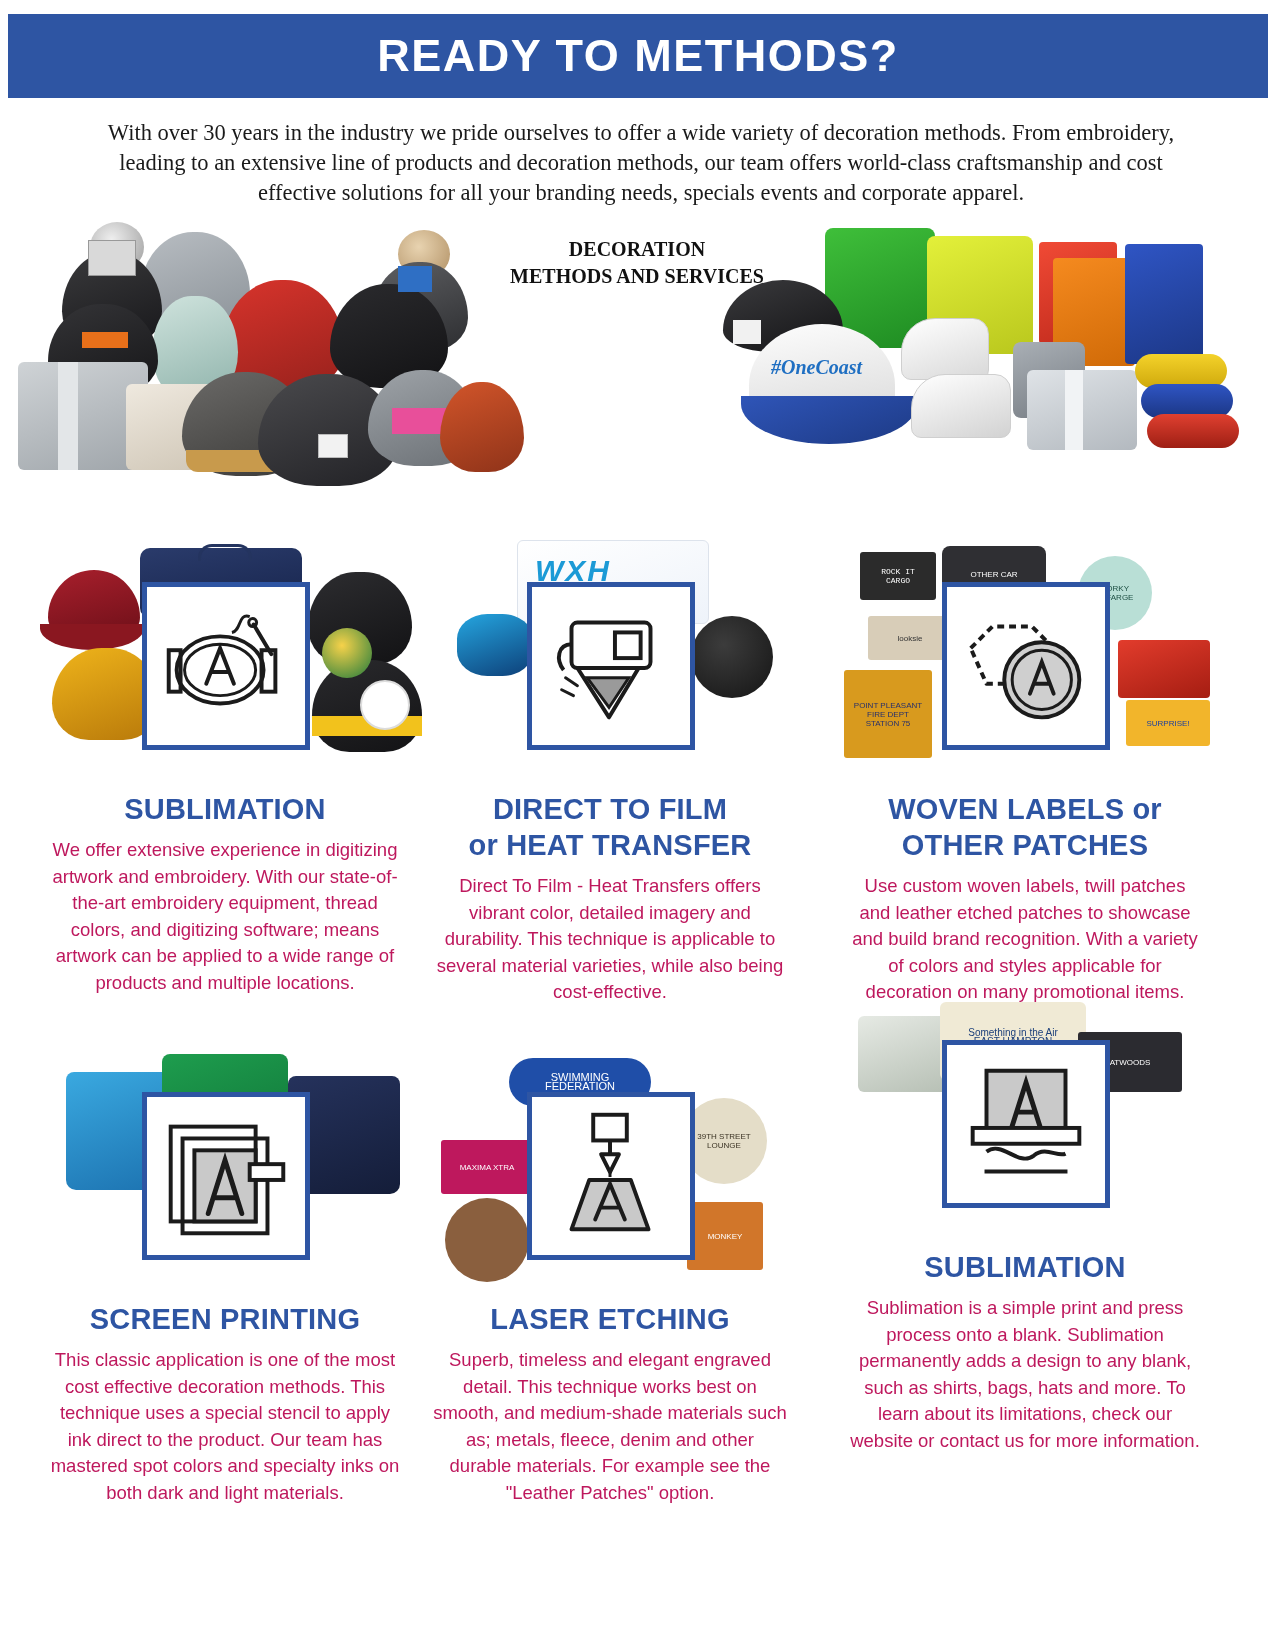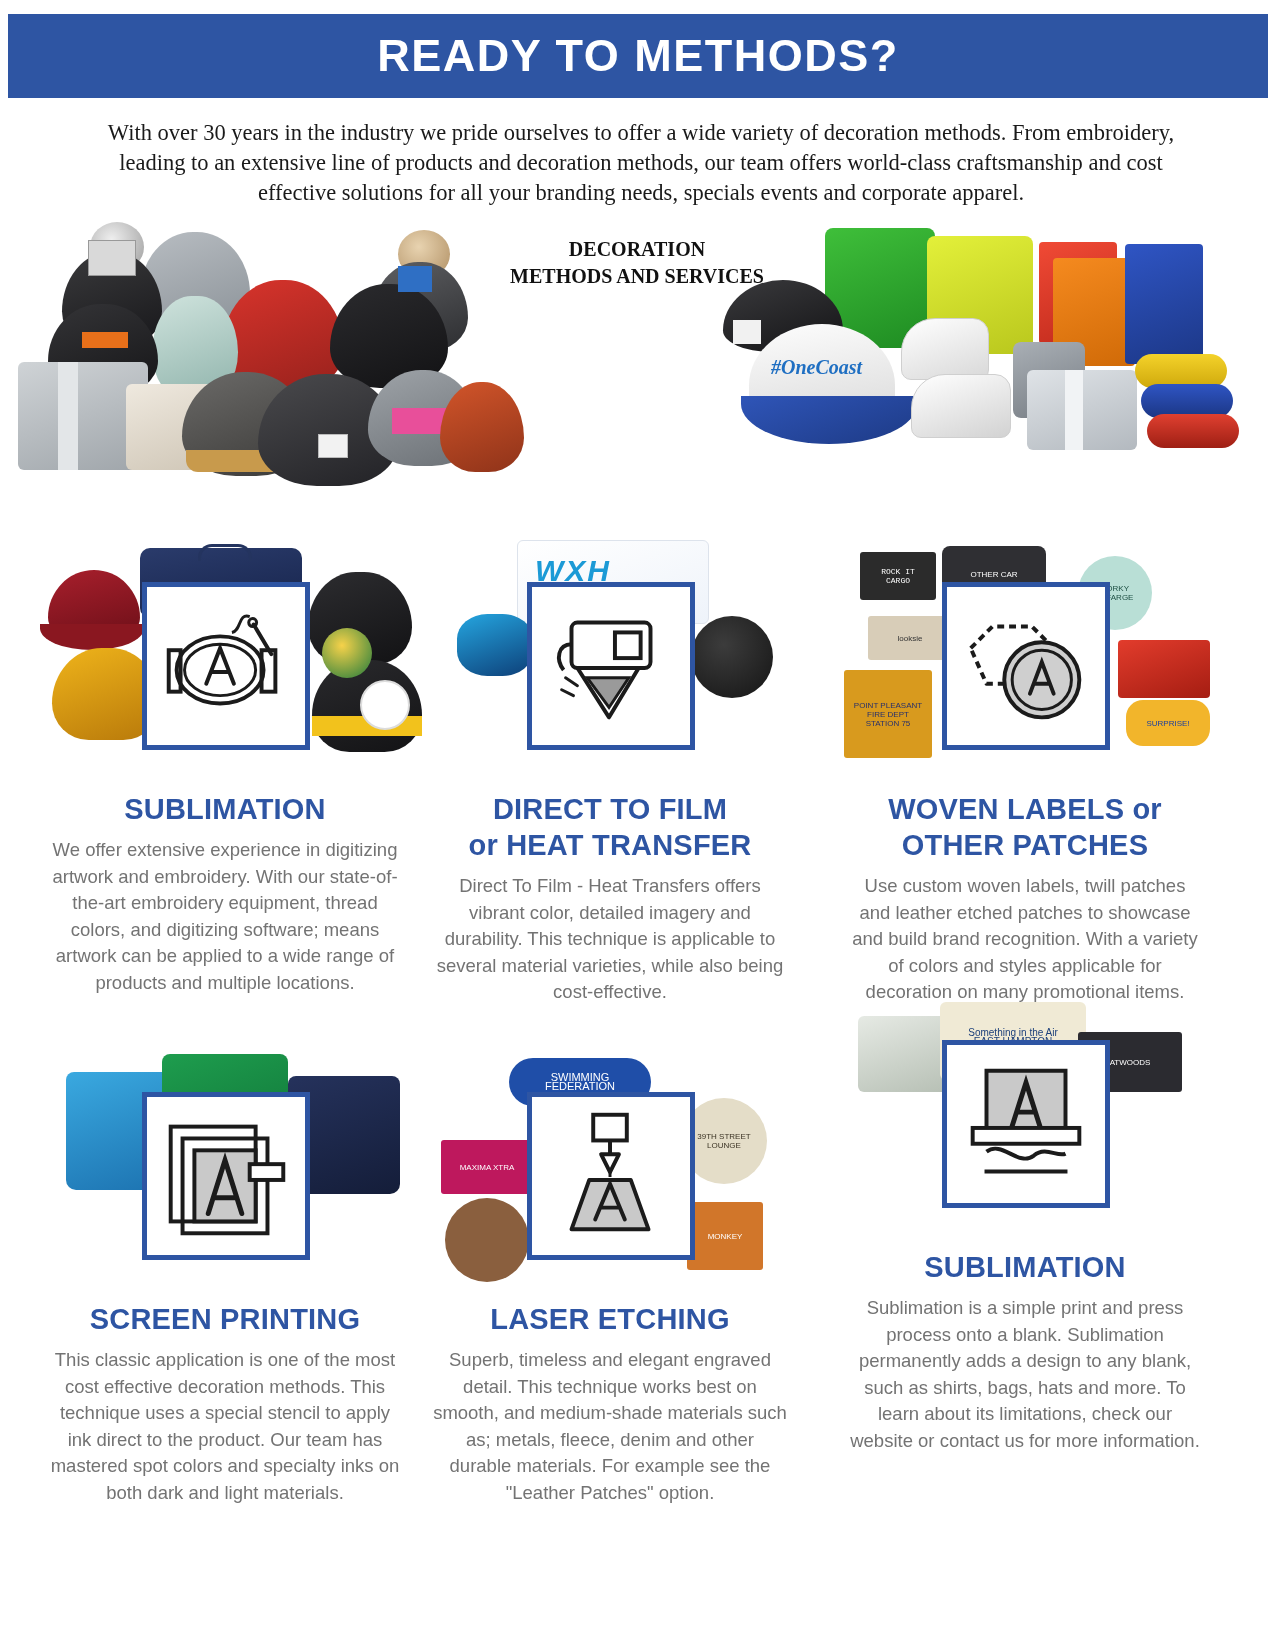--- a/index.html
+++ b/index.html
@@ -120,21 +120,21 @@
     font-size: 29px;
     line-height: 36px;
     letter-spacing: 0.2px;
     margin-top: 6px;
   }
   .card-body {
     text-align: center;
     font-family: "Liberation Sans", sans-serif;
     font-size: 18.5px;
     line-height: 26.5px;
-    color: #737373;
+    color: #be185d;
     margin-top: 10px;
     padding: 0 18px;
   }
   .label-chip {
     position: absolute;
     border-radius: 3px;
     font-family: "Liberation Sans", sans-serif;
     font-size: 8px;
     color: #fff;
     display: flex;
@@ -269,21 +269,21 @@
   </div>
 
   <div class="card" style="left:830px;top:530px;">
     <div class="card-imgzone">
       <div class="label-chip" style="left:30px;top:22px;width:76px;height:48px;background:#2b2b2b;font-family:Liberation Mono, monospace;">ROCK IT<br>CARGO</div>
       <div class="label-chip" style="left:112px;top:16px;width:104px;height:56px;background:#2f2f33;border-radius:8px;">OTHER CAR</div>
       <div class="label-chip circ" style="left:248px;top:26px;width:74px;height:74px;background:#b9dfd6;color:#1d4f43;">PORKY<br>LAFARGE</div>
       <div class="label-chip" style="left:6px;top:86px;width:84px;height:44px;background:#d8cdb8;color:#333;margin-left:32px;">looksie</div>
       <div class="label-chip" style="left:14px;top:140px;width:88px;height:88px;background:#d89a1e;color:#27306b;">POINT PLEASANT<br>FIRE DEPT<br>STATION 75</div>
       <div class="ph" style="left:288px;top:110px;width:92px;height:58px;background:linear-gradient(160deg,#e23c2c,#a51d12);border-radius:4px;"></div>
-      <div class="label-chip" style="left:296px;top:170px;width:84px;height:46px;background:#f2b52b;color:#1a3f9e;border-radius:17px;">SURPRISE!</div>
+      <div class="label-chip" style="left:296px;top:170px;width:84px;height:46px;background:#f2b52b;color:#1a3f9e;">SURPRISE!</div>
 
       <div class="icon-box">
         <svg viewBox="0 0 160 160" xmlns="http://www.w3.org/2000/svg">
           <path d="M24 62 L46 40 L86 40 L104 58 L86 98 L40 98 Z" fill="none" stroke="#1b1b1b" stroke-width="4" stroke-dasharray="7 5" stroke-linejoin="round"></path>
           <circle cx="96" cy="94" r="38" fill="#cfcfcf" stroke="#1b1b1b" stroke-width="4"></circle>
           <circle cx="96" cy="94" r="30" fill="none" stroke="#1b1b1b" stroke-width="3"></circle>
           <path d="M84 108 L96 76 L108 108 M89 98 L103 98" fill="none" stroke="#1b1b1b" stroke-width="4" stroke-linecap="round"></path>
         </svg>
       </div>
     </div>

